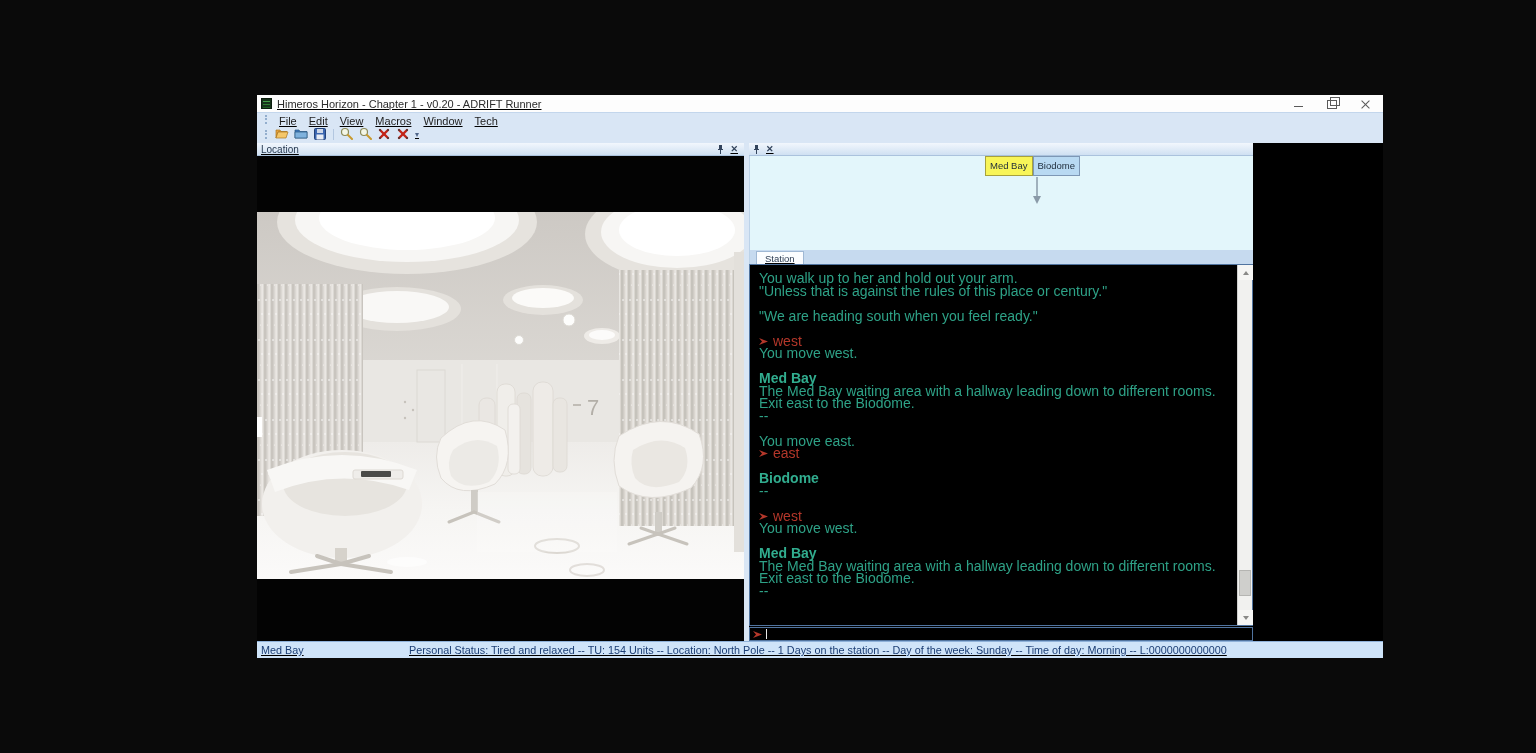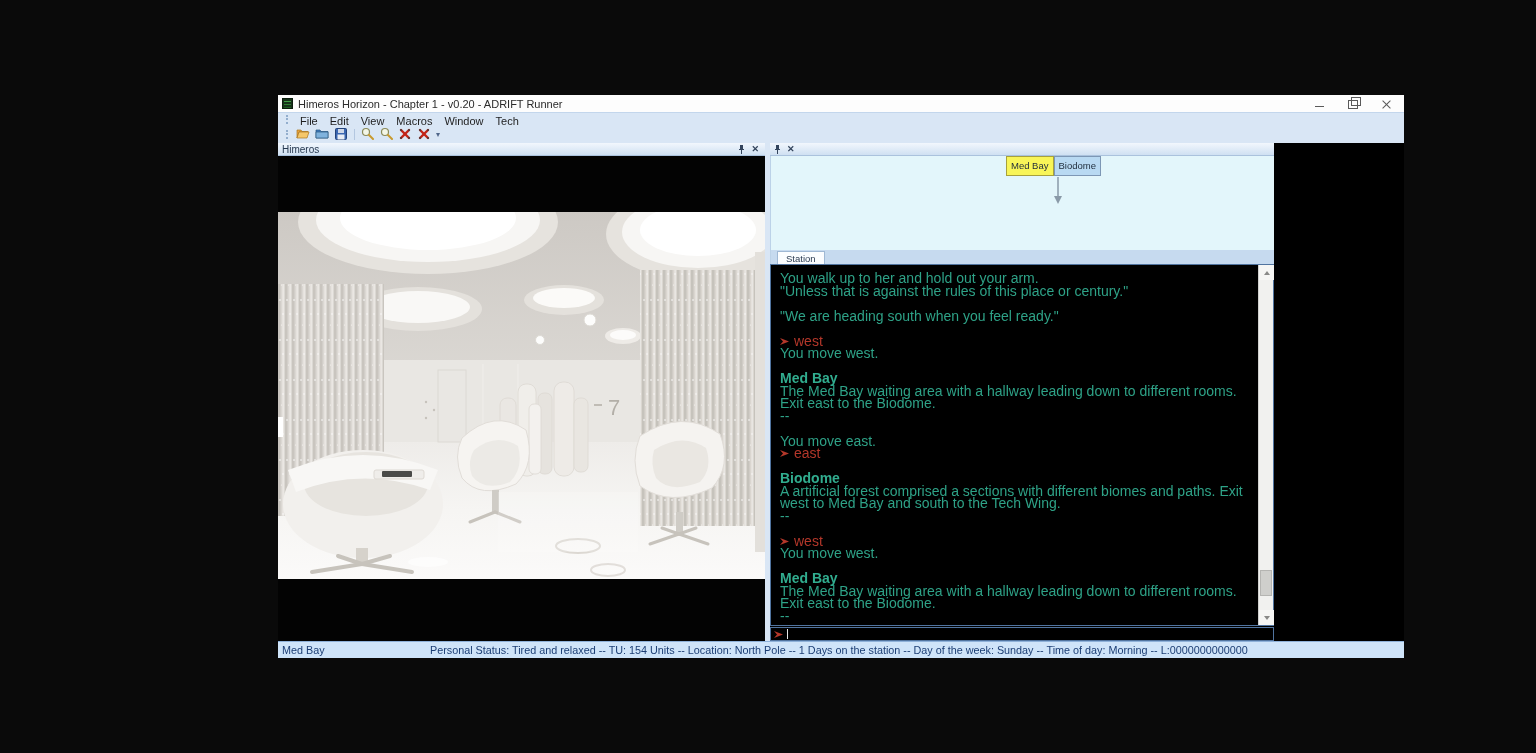--- a/index.html
+++ b/index.html
@@ -1,20 +1,20 @@
 <!DOCTYPE html>
 <html><head>
 <meta charset="utf-8">
 <style>
   * { box-sizing: border-box; margin: 0; padding: 0; }
   html,body { width:1536px; height:753px; background:#0a0a0a; overflow:hidden;
               font-family:"Liberation Sans", sans-serif; }
 
-  .window { position:absolute; left:278px; top:95px; width:1126px; height:563px;
-            background:#000; border-bottom:2px solid #3f6db4; }
+  .window { position:absolute; left:257px; top:95px; width:1126px; height:563px;
+            background:#000; border-bottom:2px solid #3f6db4;text-decoration:underline; }
 
   
   .titlebar { height:17px; background:#fdfdfd; display:flex; align-items:center; padding:0 4px; }
   .app-icon { width:11px; height:11px; background:#16321a; border:1px solid #0b1c0d;
               margin-right:5px; position:relative; flex:0 0 auto; }
   .app-icon::before { content:""; position:absolute; left:1px; right:1px; top:2px; height:1px;
               background:#43a047; box-shadow:0 3px 0 #2e7d32, 0 6px 0 #1b5e20; }
   .title-text { font-size:11px; color:#2b2b2b; white-space:nowrap; }
   .win-controls { margin-left:auto; display:flex; align-items:center; gap:22px; padding-right:8px; }
   .wc { width:11px; height:10px; position:relative; cursor:default; }
@@ -171,21 +171,21 @@
             </svg></span>
         </span>
       </span>
     <span class="overflow-btn">▾</span>
   </div>
 
   <div class="content">
 
     <div class="graphics-panel">
       <div class="panel-header">
-        <span class="ph-label">Himeros</span>
+        <span class="ph-label">Location</span>
         <span class="ph-icons">
           <span class="pin-icon">
             <svg width="7" height="9" viewBox="0 0 7 9">
                 <path d="M2 0h3v4h1v1H1V4h1z" fill="#33445c"></path>
                 <rect x="3" y="5" width="1" height="4" fill="#33445c"></rect>
               </svg>
           </span>
           <span class="close-icon">✕</span>
         </span>
       </div>
@@ -350,21 +350,20 @@
             <div class="out-line title">Med Bay</div>
             <div class="out-line line">The Med Bay waiting area with a hallway leading down to different rooms. Exit east to the Biodome.</div>
             <div class="out-line line">--</div>
             <div class="out-line blank">&nbsp;</div>
             <div class="out-line line">You move east.</div>
             <div class="out-line command"><span class="arrow"><svg width="10" height="9" viewBox="0 0 10 9">
                   <path d="M0 1 L9 4.5 L0 8 L3 4.5 Z" fill="#b4372a"></path>
                 </svg></span><span>east</span></div>
             <div class="out-line blank">&nbsp;</div>
             <div class="out-line title">Biodome</div>
-            <div class="out-line line">A artificial forest comprised a sections with different biomes and paths. Exit west to Med Bay and south to the Tech Wing.</div>
             <div class="out-line line">--</div>
             <div class="out-line blank">&nbsp;</div>
             <div class="out-line command"><span class="arrow"><svg width="10" height="9" viewBox="0 0 10 9">
                   <path d="M0 1 L9 4.5 L0 8 L3 4.5 Z" fill="#b4372a"></path>
                 </svg></span><span>west</span></div>
             <div class="out-line line">You move west.</div>
             <div class="out-line blank">&nbsp;</div>
             <div class="out-line title">Med Bay</div>
             <div class="out-line line">The Med Bay waiting area with a hallway leading down to different rooms. Exit east to the Biodome.</div>
             <div class="out-line line">--</div>

